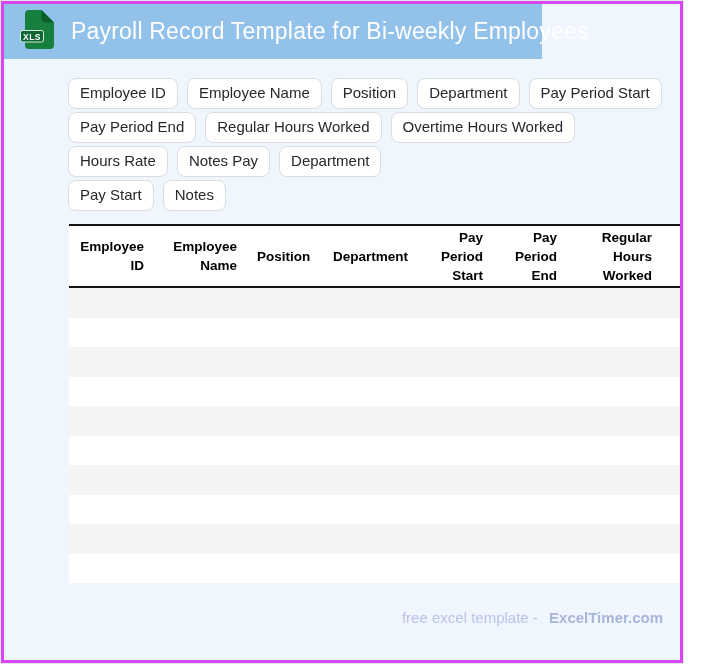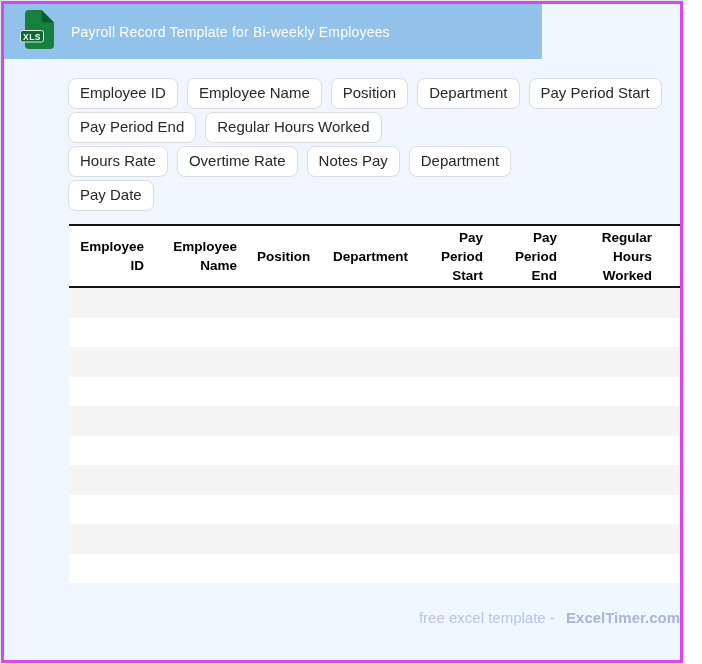--- a/index.html
+++ b/index.html
@@ -21,21 +21,21 @@
   
   .banner{
     position:absolute;top:0;left:0;
     width:538px;height:55px;
     background:var(--banner,#92c1ea);
     display:flex;align-items:center;
     padding-left:16px;box-sizing:border-box;
   }
   .banner .file-icon{flex:0 0 auto;margin-right:15px;}
   .banner .title{
-    color:#ffffff;font-size:14px;font-weight:400;letter-spacing:.2px;
+    color:#ffffff;font-size:23px;font-weight:400;letter-spacing:.2px;
     white-space:nowrap;
   }
   
   .chips{
     position:absolute;top:74px;left:64px;width:612px;
   }
   .chip-row{display:flex;gap:9px;margin-bottom:3px;}
   .chip{
     background:#ffffff;
     border:1px solid #d9dde2;
@@ -63,21 +63,21 @@
     text-align:right;vertical-align:middle;
     padding:0 10px;box-sizing:border-box;
     overflow:hidden;
   }
   th.last{padding-right:28px;}
   tbody td{height:29.5px;padding:0;}
   tbody tr:nth-child(odd){background:var(--stripe,#f4f4f5);}
   tbody tr:nth-child(even){background:#ffffff;}
   
   .footer{
-    position:absolute;top:604px;left:65px;width:611px;
+    position:absolute;top:604px;left:48px;width:611px;
     text-align:right;font-size:15px;line-height:20px;
   }
   .footer .caption{color:var(--footer_caption,#b9c3ea);}
   .footer .brand{color:var(--footer_brand,#a8b5da);font-weight:bold;margin-left:7px;cursor:pointer;}
 </style>
 </head>
 <body>
 
 <div class="page">
 
@@ -97,29 +97,30 @@
     <div class="chip-row">
       <span class="chip">Employee ID</span>
       <span class="chip">Employee Name</span>
       <span class="chip">Position</span>
       <span class="chip">Department</span>
       <span class="chip">Pay Period Start</span>
     </div>
     <div class="chip-row">
       <span class="chip">Pay Period End</span>
       <span class="chip">Regular Hours Worked</span>
+      <span class="chip">Overtime Hours Worked</span>
     </div>
     <div class="chip-row">
       <span class="chip">Hours Rate</span>
-      <span class="chip">Overtime Rate</span>
       <span class="chip">Notes Pay</span>
       <span class="chip">Department</span>
     </div>
     <div class="chip-row">
-      <span class="chip">Pay Date</span>
+      <span class="chip">Pay Start</span>
+      <span class="chip">Notes</span>
     </div>
   </div>
 
   <div class="table-wrap">
     <table>
       <colgroup>
         <col style="width:85px">
           <col style="width:93px">
           <col style="width:71px">
         <col style="width:100px">

